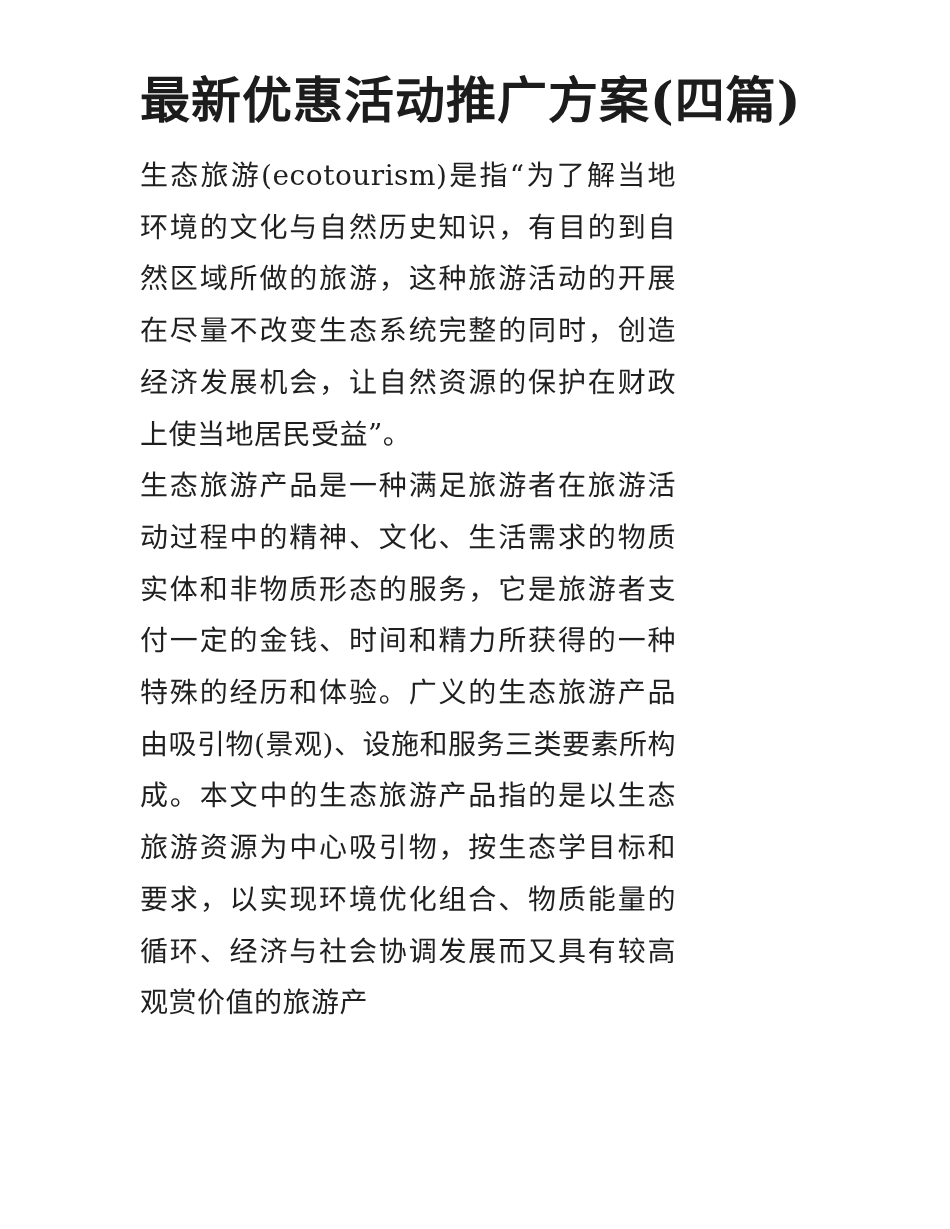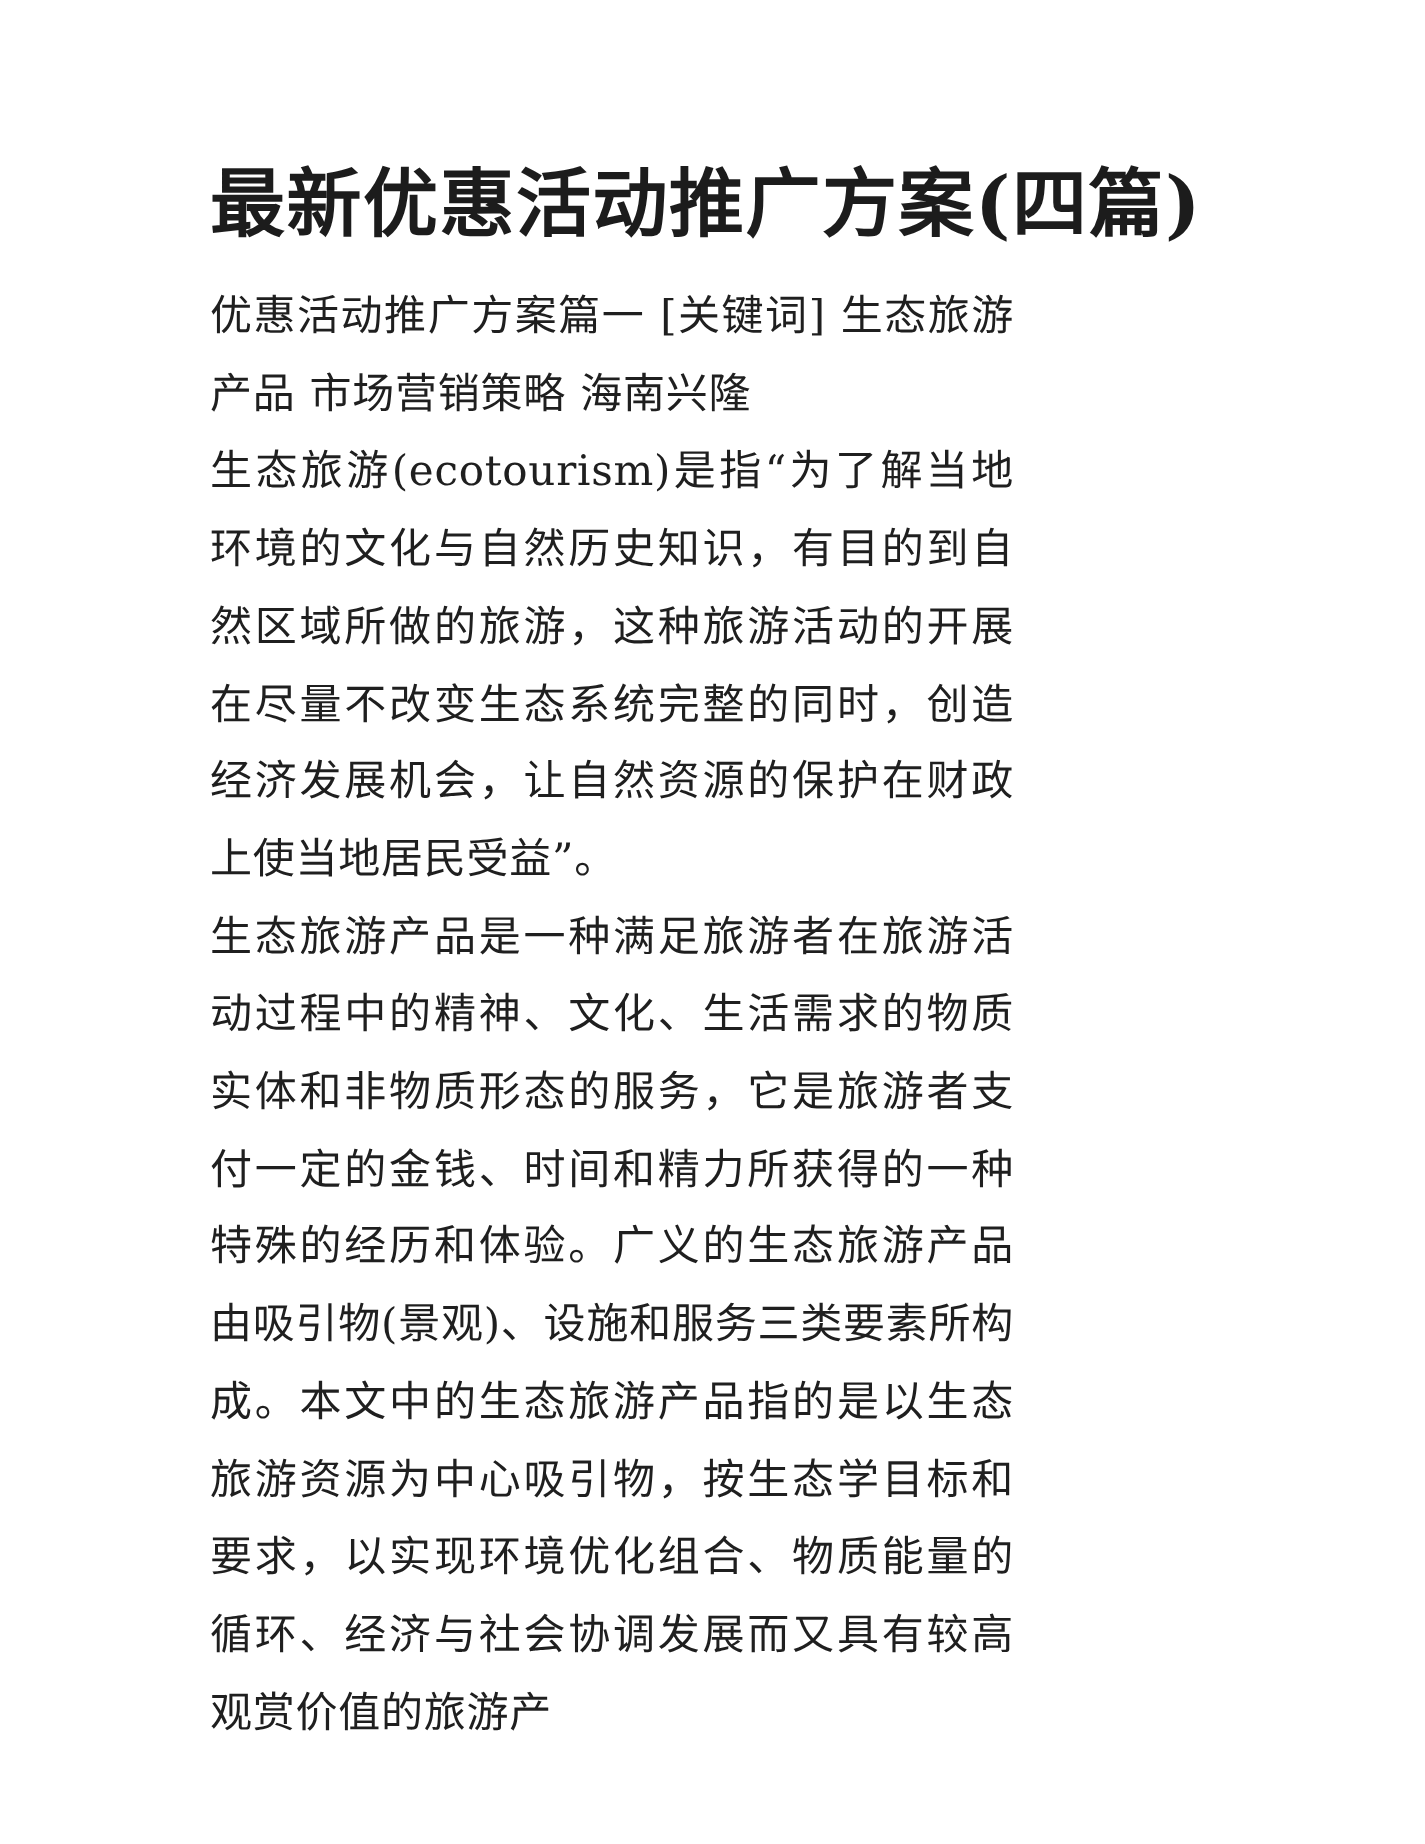--- a/index.html
+++ b/index.html
@@ -10,21 +10,21 @@
   body {
     width: 950px;
     height: 1229px;
     overflow: hidden;
     font-family: "DejaVu Serif", "Liberation Serif", serif;
   }
   .doc-page {
     box-sizing: border-box;
     width: 806px;
     height: 1229px;
-    padding: 103px 130px 0 140px;
+    padding: 68px 130px 0 140px;
     background: #ffffff;
   }
   .doc-title {
     margin: 0 0 16px 0;
     font-size: 50px;
     line-height: 1.32;
     font-weight: bold;
     letter-spacing: 1px;
     color: #1c1c1c;
     white-space: nowrap;
@@ -39,17 +39,16 @@
     letter-spacing: 0.5px;
     word-break: break-all;
   }
 </style>
 </head>
 <body>
 
 <div class="doc-page">
   <h1 class="doc-title">最新优惠活动推广方案(四篇)</h1>
   <div class="doc-body">
-    <p>优惠活动推广方案篇一 [关键词] 生态旅游产品 市场营销策略 海南兴隆</p>
     <p>生态旅游(ecotourism)是指“为了解当地环境的文化与自然历史知识，有目的到自然区域所做的旅游，这种旅游活动的开展在尽量不改变生态系统完整的同时，创造经济发展机会，让自然资源的保护在财政上使当地居民受益”。</p>
     <p>生态旅游产品是一种满足旅游者在旅游活动过程中的精神、文化、生活需求的物质实体和非物质形态的服务，它是旅游者支付一定的金钱、时间和精力所获得的一种特殊的经历和体验。广义的生态旅游产品由吸引物(景观)、设施和服务三类要素所构成。本文中的生态旅游产品指的是以生态旅游资源为中心吸引物，按生态学目标和要求，以实现环境优化组合、物质能量的循环、经济与社会协调发展而又具有较高观赏价值的旅游产</p>
   </div>
 </div>
 
 </body></html>

